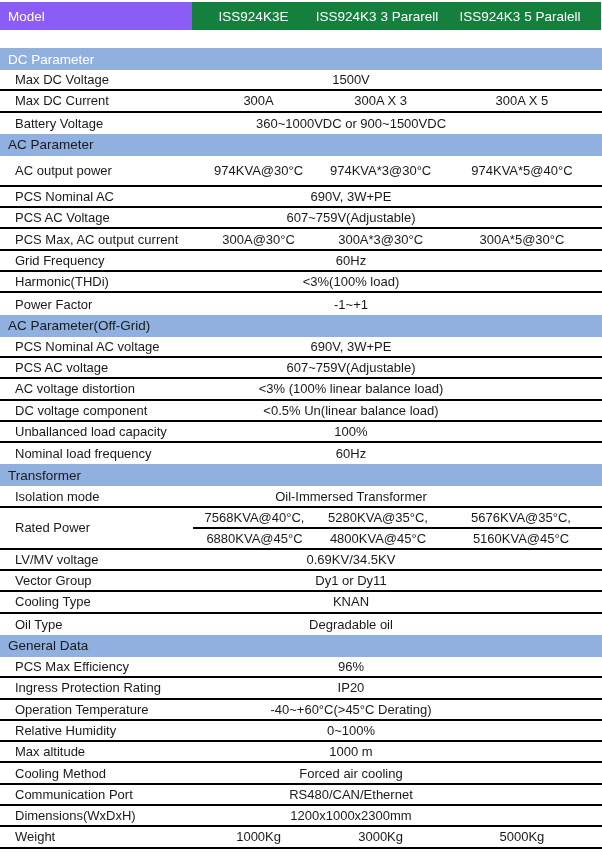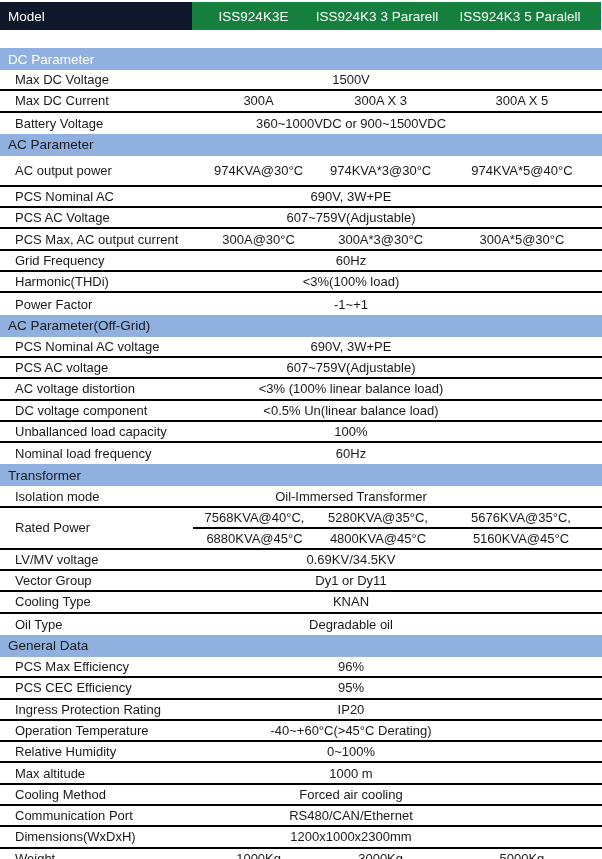--- a/index.html
+++ b/index.html
@@ -4,21 +4,21 @@
 <style>
   html,body{margin:0;padding:0;background:#ffffff;}
   .sheet{
     width:602px;height:859px;box-sizing:border-box;padding-top:2px;
     font-family:"Liberation Sans","DejaVu Sans",sans-serif;
     font-size:13px;color:#1a1a1a;background:#ffffff;overflow:hidden;
   }
   
   .header-row{display:flex;height:28px;}
   .hcell-label{
-    width:192px;box-sizing:border-box;background:#0f172a;color:#ffffff;
+    width:192px;box-sizing:border-box;background:#8b5cf6;color:#ffffff;
     display:flex;align-items:center;padding-left:8px;font-size:13.5px;
   }
   .hcell{
     box-sizing:border-box;background:#15803d;color:#ffffff;
     display:flex;align-items:center;justify-content:center;
     text-align:center;font-size:13.5px;
   }
   .hc1{width:123px}.hc2{width:124px}.hc3{width:162px}
   .gap{height:6px;}
   
@@ -198,25 +198,20 @@
       </div>
       <div class="bar">
         <div style="display: inline;">General Data</div>
       </div>
       <div class="row">
         <div class="cell-label">PCS Max Efficiency</div>
         <div class="cell cell-merged">96%</div>
         <div class="cell cell-pad-right"></div>
       </div>
       <div class="row">
-        <div class="cell-label">PCS CEC Efficiency</div>
-        <div class="cell cell-merged">95%</div>
-        <div class="cell cell-pad-right"></div>
-      </div>
-      <div class="row">
         <div class="cell-label">Ingress Protection Rating</div>
         <div class="cell cell-merged">IP20</div>
         <div class="cell cell-pad-right"></div>
       </div>
       <div class="row">
         <div class="cell-label">Operation Temperature</div>
         <div class="cell cell-merged">-40~+60°C(&gt;45°C Derating)</div>
         <div class="cell cell-pad-right"></div>
       </div>
       <div class="row">

